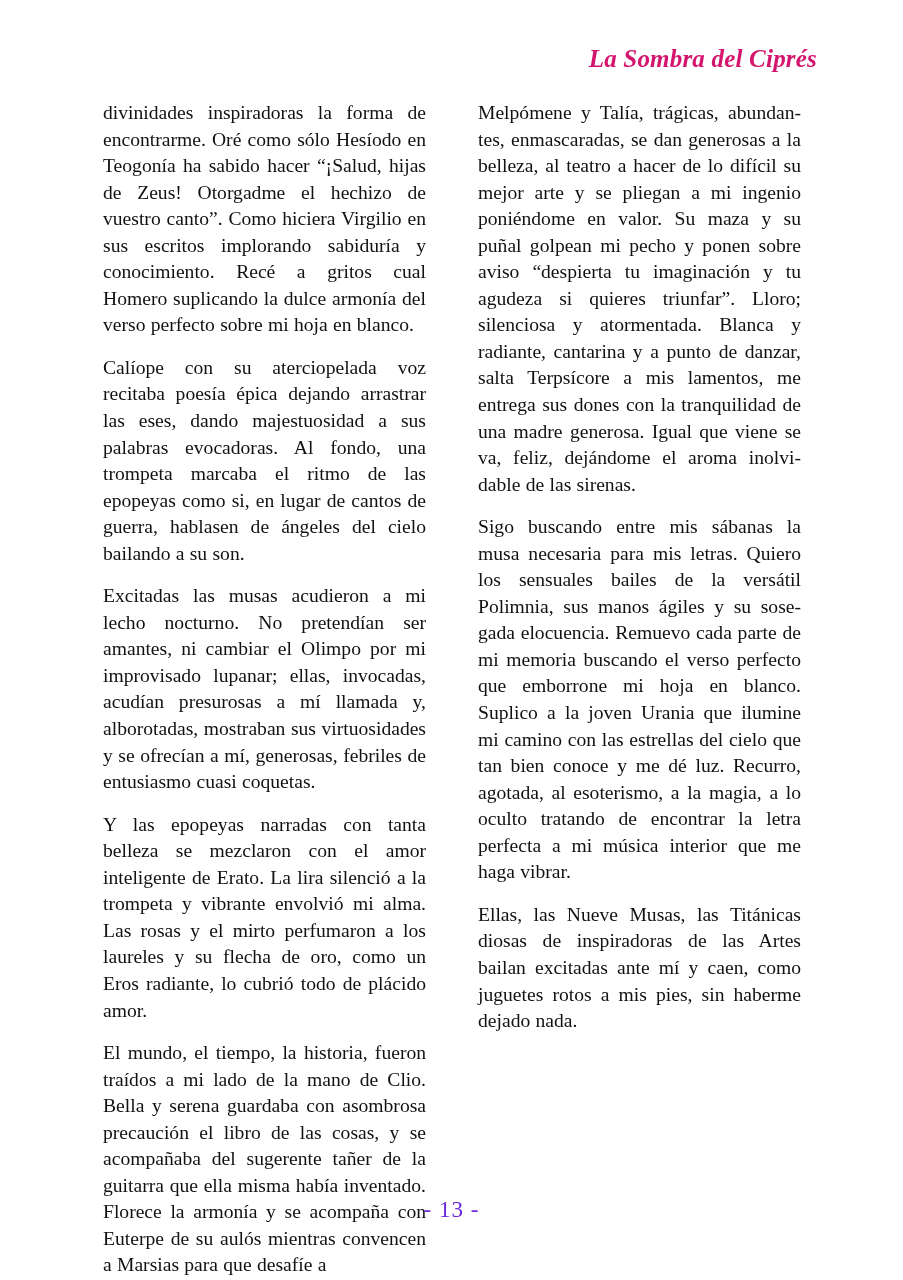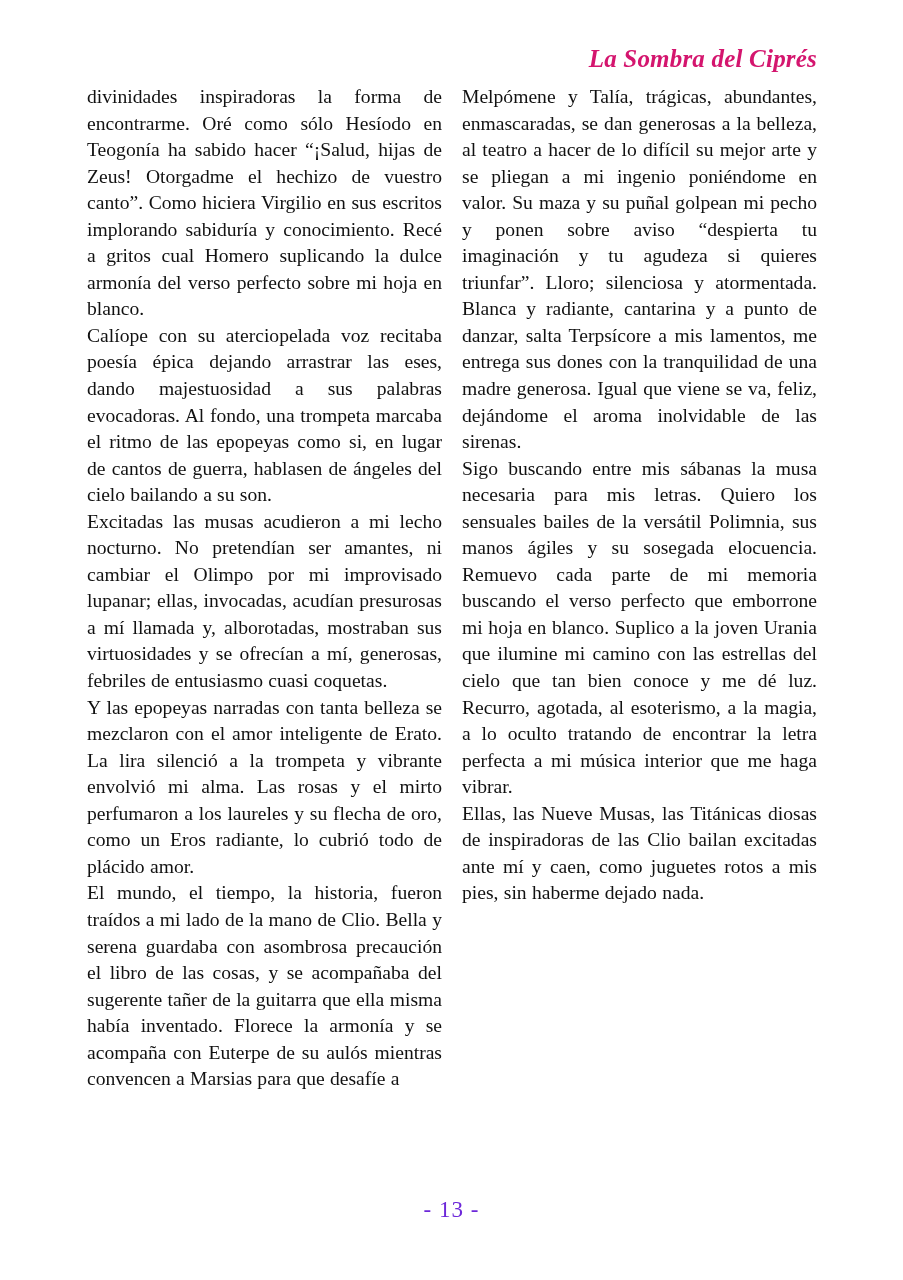--- a/index.html
+++ b/index.html
@@ -57,21 +57,21 @@
     justify-content: space-between;
     align-items: flex-start;
   }
 
   .column {
     width: 355px;
     box-sizing: border-box;
   }
 
   .column p {
-    margin: 0;
+    margin: 16px;
     padding: 0;
     font-size: 19.6px;
     line-height: 26.55px;
     text-align: justify;
     text-justify: inter-word;
     text-indent: 0;
     hyphens: manual;
     -webkit-hyphens: manual;
     word-spacing: 0.02em;
   }
@@ -109,20 +109,20 @@
       <p>divinidades inspiradoras la forma de encontrarme. Oré como sólo Hesíodo en Teogonía ha sabido hacer “¡Salud, hijas de Zeus! Otorgadme el hechizo de vuestro canto”. Como hiciera Virgilio en sus escritos implorando sabiduría y conocimiento. Recé a gritos cual Homero suplicando la dulce armonía del verso perfecto sobre mi hoja en blanco.</p>
       <p>Calíope con su aterciopelada voz recitaba poesía épica dejando arrastrar las eses, dando majestuosidad a sus palabras evocadoras. Al fondo, una trompeta marcaba el ritmo de las epopeyas como si, en lugar de cantos de guerra, hablasen de ángeles del cielo bailando a su son.</p>
       <p>Excitadas las musas acudieron a mi lecho nocturno. No pretendían ser amantes, ni cambiar el Olimpo por mi improvisado lupanar; ellas, invocadas, acudían presurosas a mí llamada y, alborotadas, mostraban sus virtuosi­dades y se ofrecían a mí, generosas, febriles de entusiasmo cuasi coquetas.</p>
       <p>Y las epopeyas narradas con tanta belleza se mezclaron con el amor inteligente de Erato. La lira silenció a la trompeta y vibrante envolvió mi alma. Las rosas y el mirto perfumaron a los laureles y su flecha de oro, como un Eros radiante, lo cubrió todo de plácido amor.</p>
       <p>El mundo, el tiempo, la historia, fueron traídos a mi lado de la mano de Clio. Bella y serena guardaba con asombrosa precaución el libro de las cosas, y se acompañaba del sugerente tañer de la guitarra que ella misma había inven­tado. Florece la armonía y se acompaña con Euterpe de su aulós mientras convencen a Marsias para que desafíe a</p>
     </div>
 
     <div class="column">
       <p>Melpómene y Talía, trágicas, abundan­tes, enmascaradas, se dan generosas a la belleza, al teatro a hacer de lo difícil su mejor arte y se pliegan a mi ingenio poniéndome en valor. Su maza y su puñal golpean mi pecho y ponen sobre aviso “despierta tu imaginación y tu agudeza si quieres triunfar”. Lloro; silenciosa y atormentada. Blanca y radiante, cantarina y a punto de danzar, salta Terpsícore a mis lamentos, me entrega sus dones con la tranquilidad de una madre generosa. Igual que viene se va, feliz, dejándome el aroma inolvi­dable de las sirenas.</p>
       <p>Sigo buscando entre mis sábanas la musa necesaria para mis letras. Quiero los sensuales bailes de la versátil Polimnia, sus manos ágiles y su sose­gada elocuencia. Remuevo cada parte de mi memoria buscando el verso perfecto que emborrone mi hoja en blanco. Suplico a la joven Urania que ilumine mi camino con las estrellas del cielo que tan bien conoce y me dé luz. Recurro, agotada, al esoterismo, a la magia, a lo oculto tratando de encontrar la letra perfecta a mi música interior que me haga vibrar.</p>
-      <p>Ellas, las Nueve Musas, las Titánicas diosas de inspiradoras de las Clio bailan excitadas ante mí y caen, como juguetes rotos a mis pies, sin haberme dejado nada.</p>
+      <p>Ellas, las Nueve Musas, las Titánicas diosas de inspiradoras de las Artes bailan excitadas ante mí y caen, como juguetes rotos a mis pies, sin haberme dejado nada.</p>
     </div>
 
   </div>
 
   <div class="folio">- 13 -</div>
 
 </div>
 
 </body></html>

